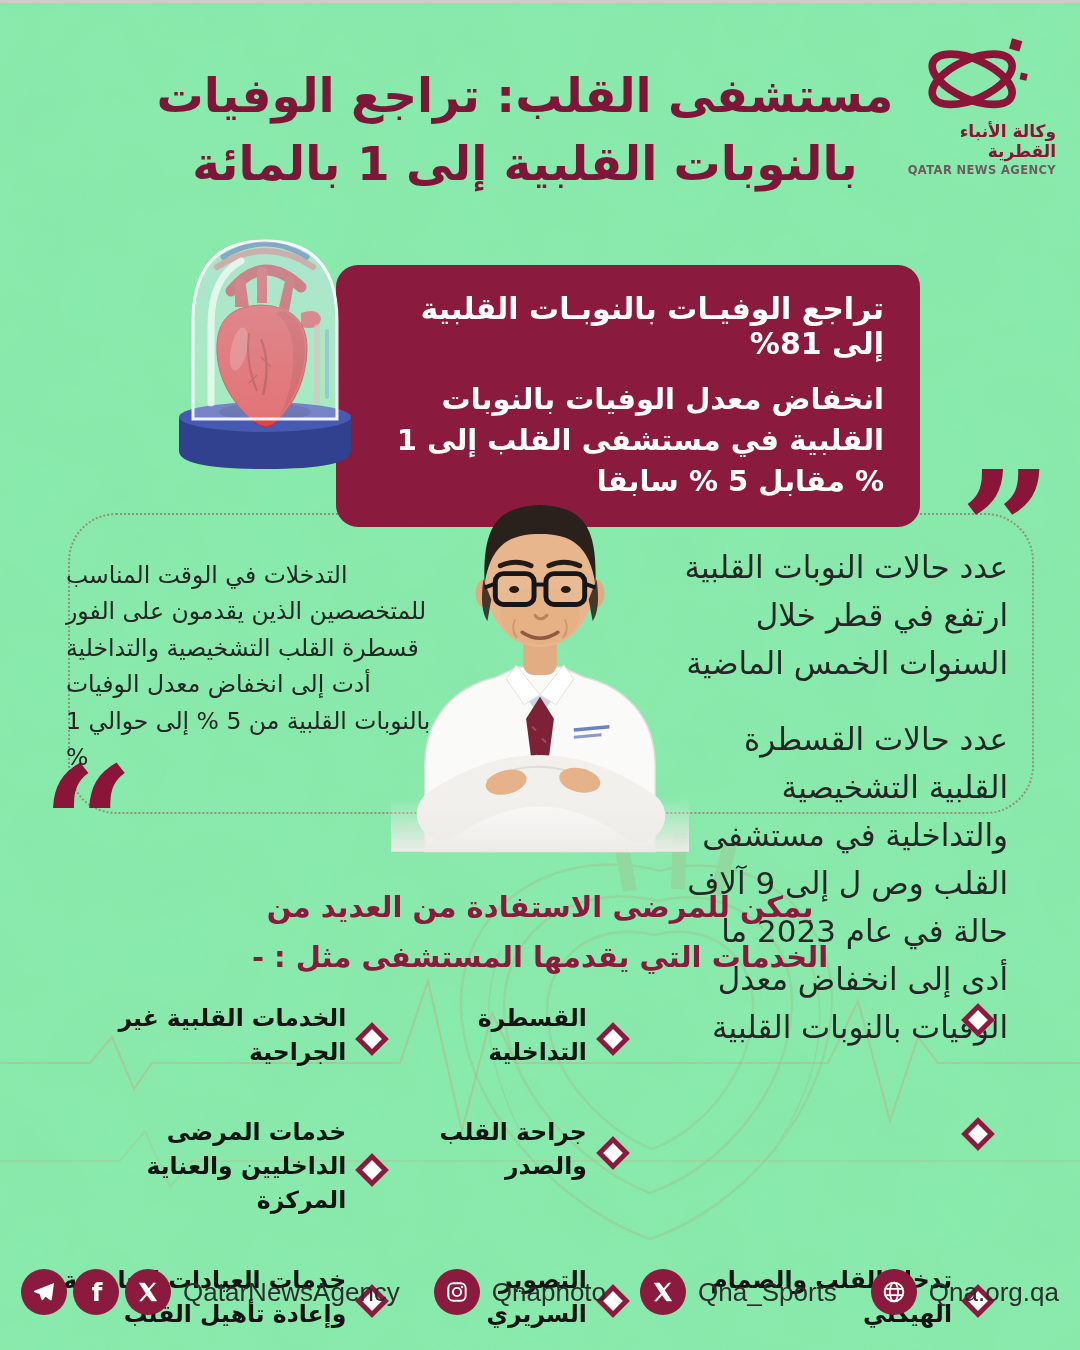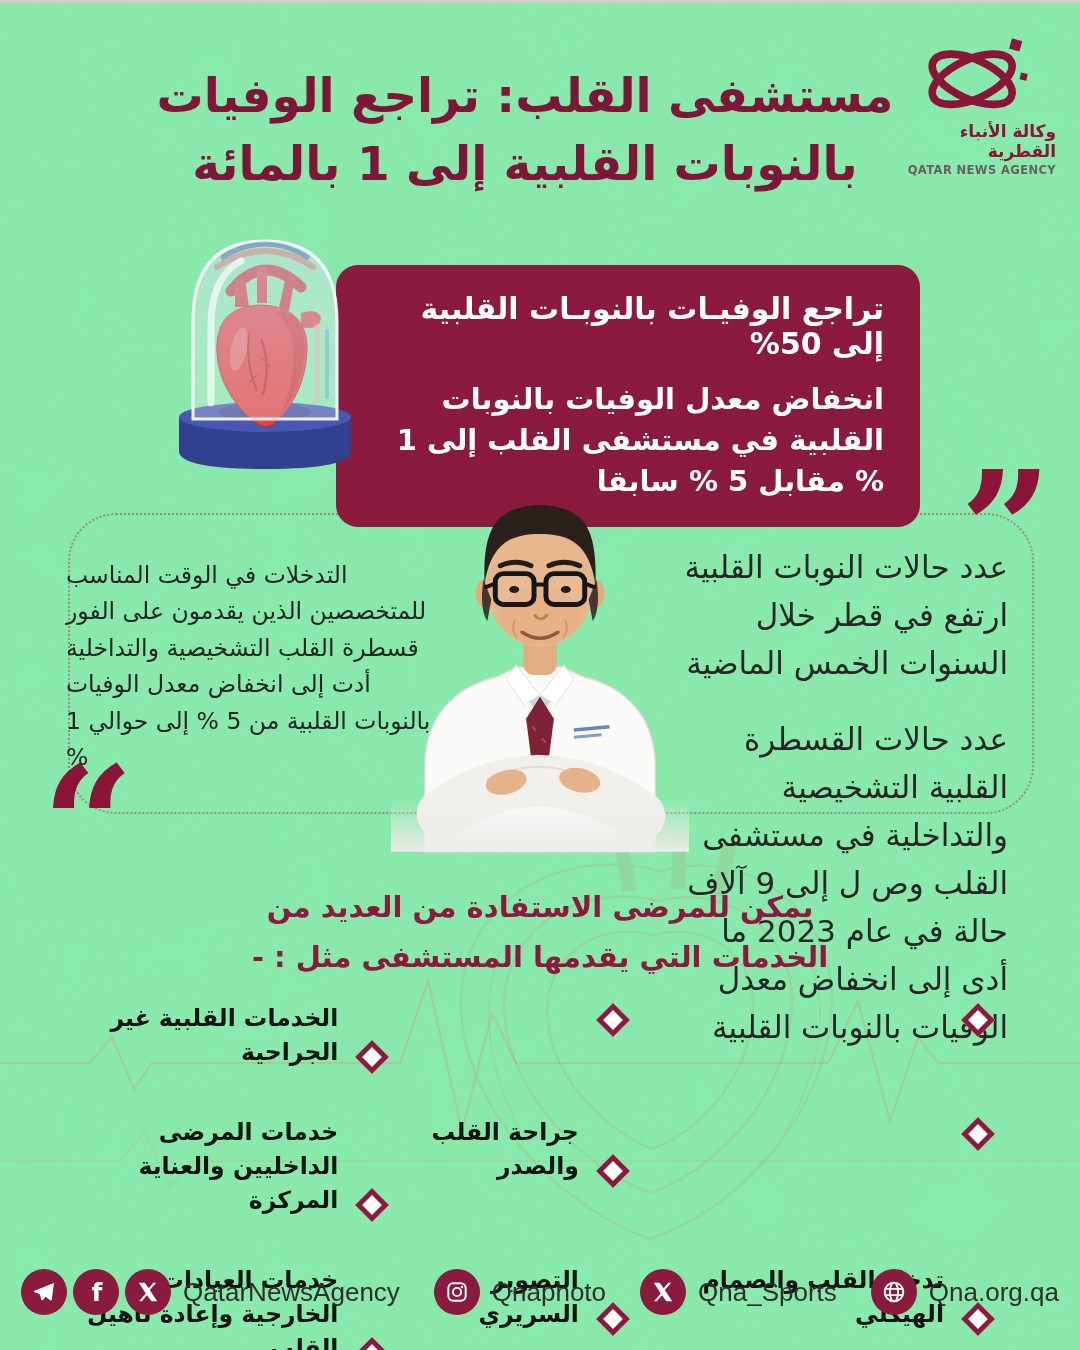--- a/index.html
+++ b/index.html
@@ -65,21 +65,21 @@
   .svc-heading{
     position:absolute;top:880px;left:0;width:100%;z-index:2;
     text-align:center;color:#8a1a3e;font-weight:bold;
     font-size:29px;line-height:1.72;direction:rtl;
   }
   .svc-grid{
     position:absolute;top:998px;left:62px;width:952px;z-index:2;
     display:grid;direction:rtl;grid-template-columns:35% 28% 37%;
     row-gap:46px;align-items:start;
   }
-  .svc{display:flex;align-items:flex-end;gap:22px;box-sizing:border-box;padding-right:24px;}
+  .svc{display:flex;align-items:center;gap:14px;box-sizing:border-box;padding-right:24px;}
   .svc:nth-child(3n+2){padding-right:56px;}
   .svc:nth-child(3n){padding-right:30px;}
   .diamond{
     flex:0 0 auto;width:14px;height:14px;margin-top:7px;
     border:5.5px solid #8a1a3e;background:#fdfcfb;transform:rotate(45deg);
   }
   .svc-label{
     font-size:23.5px;font-weight:bold;color:#141414;
     line-height:1.45;text-align:right;direction:rtl;
   }
@@ -184,21 +184,21 @@
     <g fill="none" stroke-linecap="round">
       <path d="M60 62 Q108 30 156 62" stroke="#e4838f" stroke-width="6" opacity="0.55"></path>
       <path d="M66 52 Q108 26 150 52" stroke="#5a6ec0" stroke-width="5" opacity="0.5"></path>
       <path d="M54 198 L54 120 Q54 72 84 56" stroke="#ffffff" stroke-width="7" opacity="0.65"></path>
       <path d="M160 196 L160 122" stroke="#f0b6c0" stroke-width="6" opacity="0.5"></path>
       <path d="M170 192 L170 126" stroke="#8fa7dd" stroke-width="4" opacity="0.5"></path>
     </g>
   </svg>
 
   <div class="highlight-box">
-    <p class="hb-headline">تراجع الوفيـات بالنوبـات القلبية إلى 50%</p>
+    <p class="hb-headline">تراجع الوفيـات بالنوبـات القلبية إلى 81%</p>
     <p class="hb-body">انخفاض معدل الوفيات بالنوبات القلبية في مستشفى القلب إلى 1 % مقابل 5 % سابقا</p>
   </div>
 
   <div class="quote-border"></div>
   <span class="quote-mark quote-close">”</span>
   <span class="quote-mark quote-open">“</span>
 
   <div class="quote-right">
     <p>عدد حالات النوبات القلبية ارتفع في قطر خلال السنوات الخمس الماضية</p>
     <p>عدد حالات القسطرة القلبية التشخيصية والتداخلية في مستشفى القلب وص ل إلى 9 آلاف حالة في عام 2023 ما أدى إلى انخفاض معدل الوفيات بالنوبات القلبية</p>
@@ -264,20 +264,21 @@
     <span>يمكن للمرضى الاستفادة من العديد من</span><br>
     <span>الخدمات التي يقدمها المستشفى مثل : -</span>
   </div>
 
   <div class="svc-grid">
     <div class="svc">
       <span class="diamond"></span>
     </div>
     <div class="svc">
       <span class="diamond"></span>
+      <span class="svc-label">القسطرة التداخلية</span>
     </div>
     <div class="svc">
       <span class="diamond"></span>
       <span class="svc-label">الخدمات القلبية غير الجراحية</span>
     </div>
     <div class="svc">
       <span class="diamond"></span>
     </div>
     <div class="svc">
       <span class="diamond"></span>

